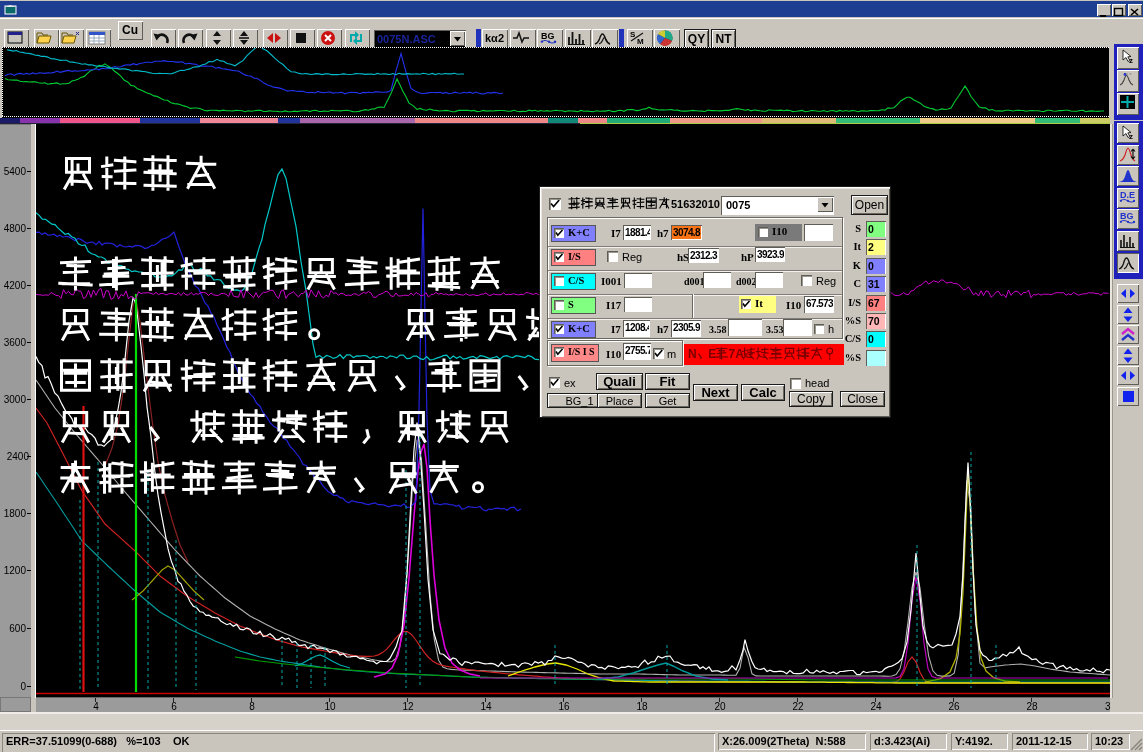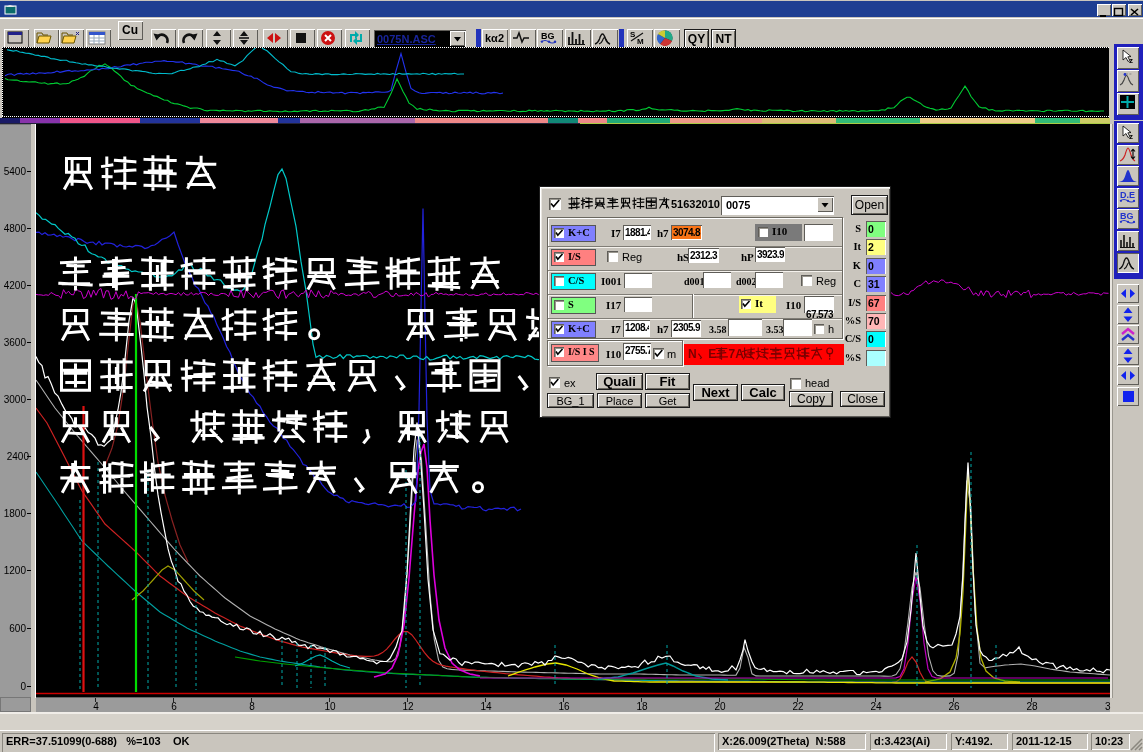--- a/index.html
+++ b/index.html
@@ -86,21 +86,21 @@
         </svg>
       </div>
       <div style="position:absolute;left:344.5px;top:10px;width:25px;height:19px;background:#c9c5bd;box-shadow:inset 1px 1px 0 #ffffff,inset -1px -1px 0 #5f5d58;">
         <svg width="22" height="18" style="position:absolute;left:1px;top:0px">
           <path d="M5 13 V6 L10 6 M15 5 V12 L10 12" fill="none" stroke="#00aaaa" stroke-width="2"></path>
           <path d="M10 2 L14 6 L10 10 Z" fill="#00aaaa" transform="translate(-1,0)"></path>
           <path d="M10 8 L6 12 L10 16 Z" fill="#00aaaa" transform="translate(1,0)"></path>
         </svg>
       </div>
       <div style="position:absolute;left:374px;top:10.5px;width:92px;height:19px;background:#000;box-shadow:inset 1px 1px 0 #5f5d58,inset -1px -1px 0 #ffffff;">
-        <div style="position:absolute;left:3px;top:3px;font:bold 11px 'Liberation Sans';color:#18249a;text-decoration:underline;">0075N.ASC</div>
+        <div style="position:absolute;left:3px;top:3px;font:bold 11px 'Liberation Sans';color:#18249a;">0075N.ASC</div>
         <div style="position:absolute;right:1px;top:1px;width:15px;height:15px;background:#c9c5bd;box-shadow:inset 1px 1px 0 #fff,inset -1px -1px 0 #5f5d58;"><svg width="15" height="15">
             <path d="M4 6 L11 6 L7.5 10.5 Z" fill="#000"></path>
           </svg></div>
       </div>
       <div class="abs" style="left:476px;top:10px;width:5px;height:20px;background:#2233bb;"></div>
       <div class="abs" style="left:619px;top:10px;width:5px;height:20px;background:#2233bb;"></div>
       <div style="position:absolute;left:482px;top:10px;width:26px;height:19px;background:#c9c5bd;box-shadow:inset 1px 1px 0 #ffffff,inset -1px -1px 0 #5f5d58;">
         <svg width="22" height="18" style="position:absolute;left:1px;top:0px">
           <text x="2" y="13" font-family="Liberation Sans" font-size="11" font-weight="bold" fill="#000">kα2</text>
         </svg>
@@ -336,21 +336,21 @@
       <div class="abs" style="left:199px;top:109px;width:37px;height:17px;background:#ffff80;">
         <div style="position:absolute;left:2px;top:3px;width:10px;height:10px;background:#fff;box-shadow:inset 1px 1px 0 #5f5d58,inset 2px 2px 0 #9a978f,inset -1px -1px 0 #fff;">
           <svg width="10" height="10" style="position:absolute;left:0;top:0">
             <path d="M2 4.5L3.8 7.2L8.5 2" stroke="#000" stroke-width="1.6" fill="none"></path>
           </svg>
         </div>
         <div style="position:absolute;left:16px;top:1px;font:bold 11px 'Liberation Serif';color:#000;">It</div>
       </div>
       <div style="position:absolute;left:246px;top:112px;font:bold 11px 'Liberation Serif',sans-serif;color:#000;white-space:pre;">I10</div>
       <div style="position:absolute;left:264px;top:109px;width:30px;height:17px;background:#fff;box-shadow:inset 1px 1px 0 #5f5d58,inset -1px -1px 0 #ffffff;">
-        <div style="position:absolute;left:2px;top:13px;width:27px;overflow:hidden;font:bold 10px 'Liberation Sans';color:#000;white-space:pre;letter-spacing:-0.6px;">67.573</div>
+        <div style="position:absolute;left:2px;top:2px;width:27px;overflow:hidden;font:bold 10px 'Liberation Sans';color:#000;white-space:pre;letter-spacing:-0.6px;">67.573</div>
       </div>
       <div class="abs" style="left:11px;top:134px;width:45px;height:17px;background:#8080ff;border:1px solid #555;">
         <div style="position:absolute;left:2px;top:2px;width:10px;height:10px;background:#fff;box-shadow:inset 1px 1px 0 #5f5d58,inset 2px 2px 0 #9a978f,inset -1px -1px 0 #fff;">
           <svg width="10" height="10" style="position:absolute;left:0;top:0">
             <path d="M2 4.5L3.8 7.2L8.5 2" stroke="#000" stroke-width="1.6" fill="none"></path>
           </svg>
         </div>
         <div style="position:absolute;left:16px;top:1px;font:bold 10.5px 'Liberation Serif';color:#000;white-space:pre;">K+C</div>
       </div>
       <div style="position:absolute;left:71px;top:136px;font:bold 11px 'Liberation Serif',sans-serif;color:#000;white-space:pre;">I7</div>
@@ -402,21 +402,21 @@
           <path d="M2 5.0L4.2 7.9L9.3 2" stroke="#000" stroke-width="1.6" fill="none"></path>
         </svg>
       </div>
       <div style="position:absolute;left:24px;top:190px;font:normal 11px 'Liberation Sans',sans-serif;color:#000;white-space:pre;">ex</div>
       <div style="position:absolute;left:56px;top:186px;width:47px;height:17px;background:#c9c5bd;border:1px solid #1c1c1c;box-shadow:inset 1px 1px 0 #ffffff,inset -1px -1px 0 #6a675f;font:bold 13px 'Liberation Sans',sans-serif;color:#000;text-align:center;line-height:16px;">Quali</div>
       <div style="position:absolute;left:105px;top:186px;width:45px;height:17px;background:#c9c5bd;border:1px solid #1c1c1c;box-shadow:inset 1px 1px 0 #ffffff,inset -1px -1px 0 #6a675f;font:bold 13px 'Liberation Sans',sans-serif;color:#000;text-align:center;line-height:16px;">Fit</div>
       <div style="position:absolute;left:153px;top:197px;width:45px;height:17px;background:#c9c5bd;border:1px solid #1c1c1c;box-shadow:inset 1px 1px 0 #ffffff,inset -1px -1px 0 #6a675f;font:bold 13px 'Liberation Sans',sans-serif;color:#000;text-align:center;line-height:16px;">Next</div>
       <div style="position:absolute;left:201px;top:197px;width:44px;height:17px;background:#c9c5bd;border:1px solid #1c1c1c;box-shadow:inset 1px 1px 0 #ffffff,inset -1px -1px 0 #6a675f;font:bold 13px 'Liberation Sans',sans-serif;color:#000;text-align:center;line-height:16px;">Calc</div>
       <div style="position:absolute;left:250px;top:191px;width:11px;height:11px;background:#fff;box-shadow:inset 1px 1px 0 #5f5d58,inset 2px 2px 0 #9a978f,inset -1px -1px 0 #fff;"></div>
       <div style="position:absolute;left:265px;top:190px;font:normal 11px 'Liberation Sans',sans-serif;color:#000;white-space:pre;">head</div>
-      <div style="position:absolute;left:7px;top:206px;width:47px;height:15px;background:#c9c5bd;border:1px solid #1c1c1c;box-shadow:inset 1px 1px 0 #ffffff,inset -1px -1px 0 #6a675f;font:normal 11px 'Liberation Sans',sans-serif;color:#000;text-align:center;line-height:14px;">BG_1</div>
+      <div style="position:absolute;left:7px;top:206px;width:65px;height:15px;background:#c9c5bd;border:1px solid #1c1c1c;box-shadow:inset 1px 1px 0 #ffffff,inset -1px -1px 0 #6a675f;font:normal 11px 'Liberation Sans',sans-serif;color:#000;text-align:center;line-height:14px;">BG_1</div>
       <div style="position:absolute;left:57px;top:206px;width:45px;height:15px;background:#c9c5bd;border:1px solid #1c1c1c;box-shadow:inset 1px 1px 0 #ffffff,inset -1px -1px 0 #6a675f;font:normal 11px 'Liberation Sans',sans-serif;color:#000;text-align:center;line-height:14px;">Place</div>
       <div style="position:absolute;left:105px;top:206px;width:45px;height:15px;background:#c9c5bd;border:1px solid #1c1c1c;box-shadow:inset 1px 1px 0 #ffffff,inset -1px -1px 0 #6a675f;font:normal 11px 'Liberation Sans',sans-serif;color:#000;text-align:center;line-height:14px;">Get</div>
       <div style="position:absolute;left:249px;top:204px;width:44px;height:16px;background:#c9c5bd;border:1px solid #1c1c1c;box-shadow:inset 1px 1px 0 #ffffff,inset -1px -1px 0 #6a675f;font:normal 12px 'Liberation Sans',sans-serif;color:#000;text-align:center;line-height:15px;">Copy</div>
       <div style="position:absolute;left:300px;top:204px;width:45px;height:16px;background:#c9c5bd;border:1px solid #1c1c1c;box-shadow:inset 1px 1px 0 #ffffff,inset -1px -1px 0 #6a675f;font:normal 12px 'Liberation Sans',sans-serif;color:#000;text-align:center;line-height:15px;">Close</div>
       <div class="abs" style="left:290px;top:36px;width:31px;text-align:right;font:bold 10.5px 'Liberation Serif';color:#000;">S</div>
       <div class="abs" style="left:326px;top:34px;width:20px;height:15.5px;background:#80ff80;box-shadow:inset 1px 1px 0 #5f5d58,inset -1px 0 0 #fff;">
         <div style="position:absolute;left:2px;top:2px;font:bold 10.5px 'Liberation Sans';color:#000;">0</div>
       </div>
       <div class="abs" style="left:290px;top:54px;width:31px;text-align:right;font:bold 10.5px 'Liberation Serif';color:#000;">It</div>
       <div class="abs" style="left:326px;top:52px;width:20px;height:15.5px;background:#ffff80;box-shadow:inset 1px 1px 0 #5f5d58,inset -1px 0 0 #fff;">

